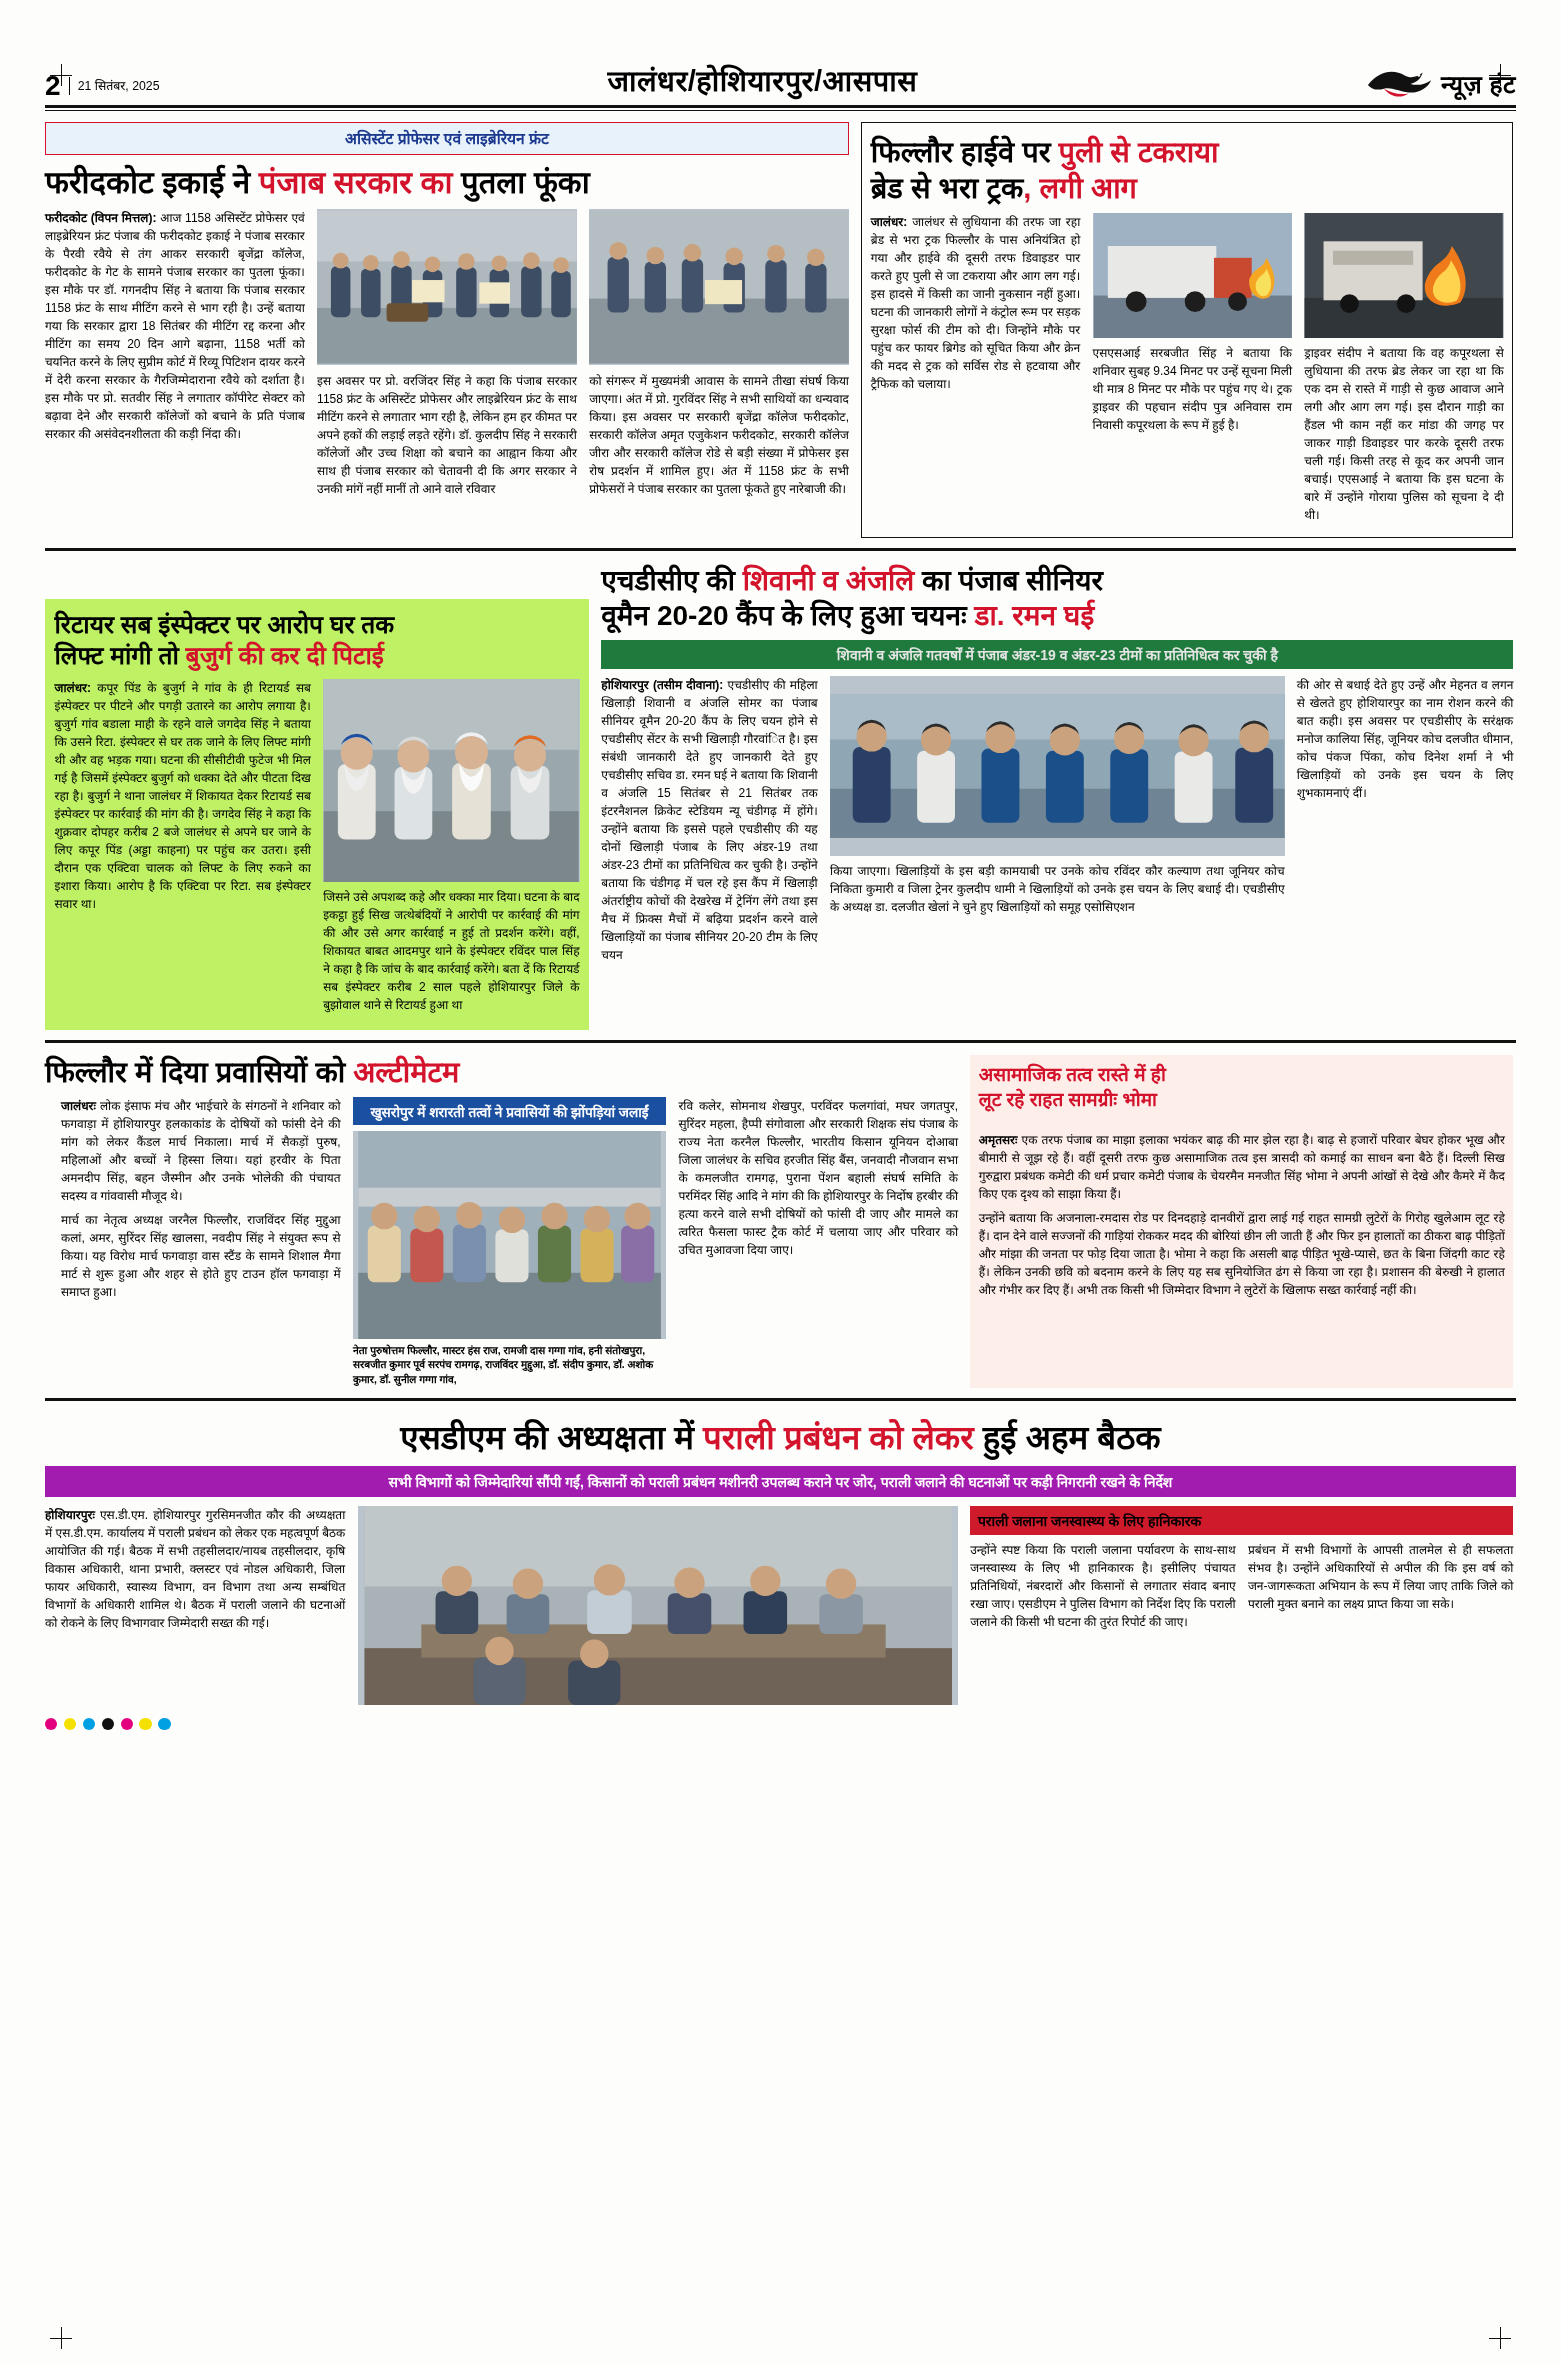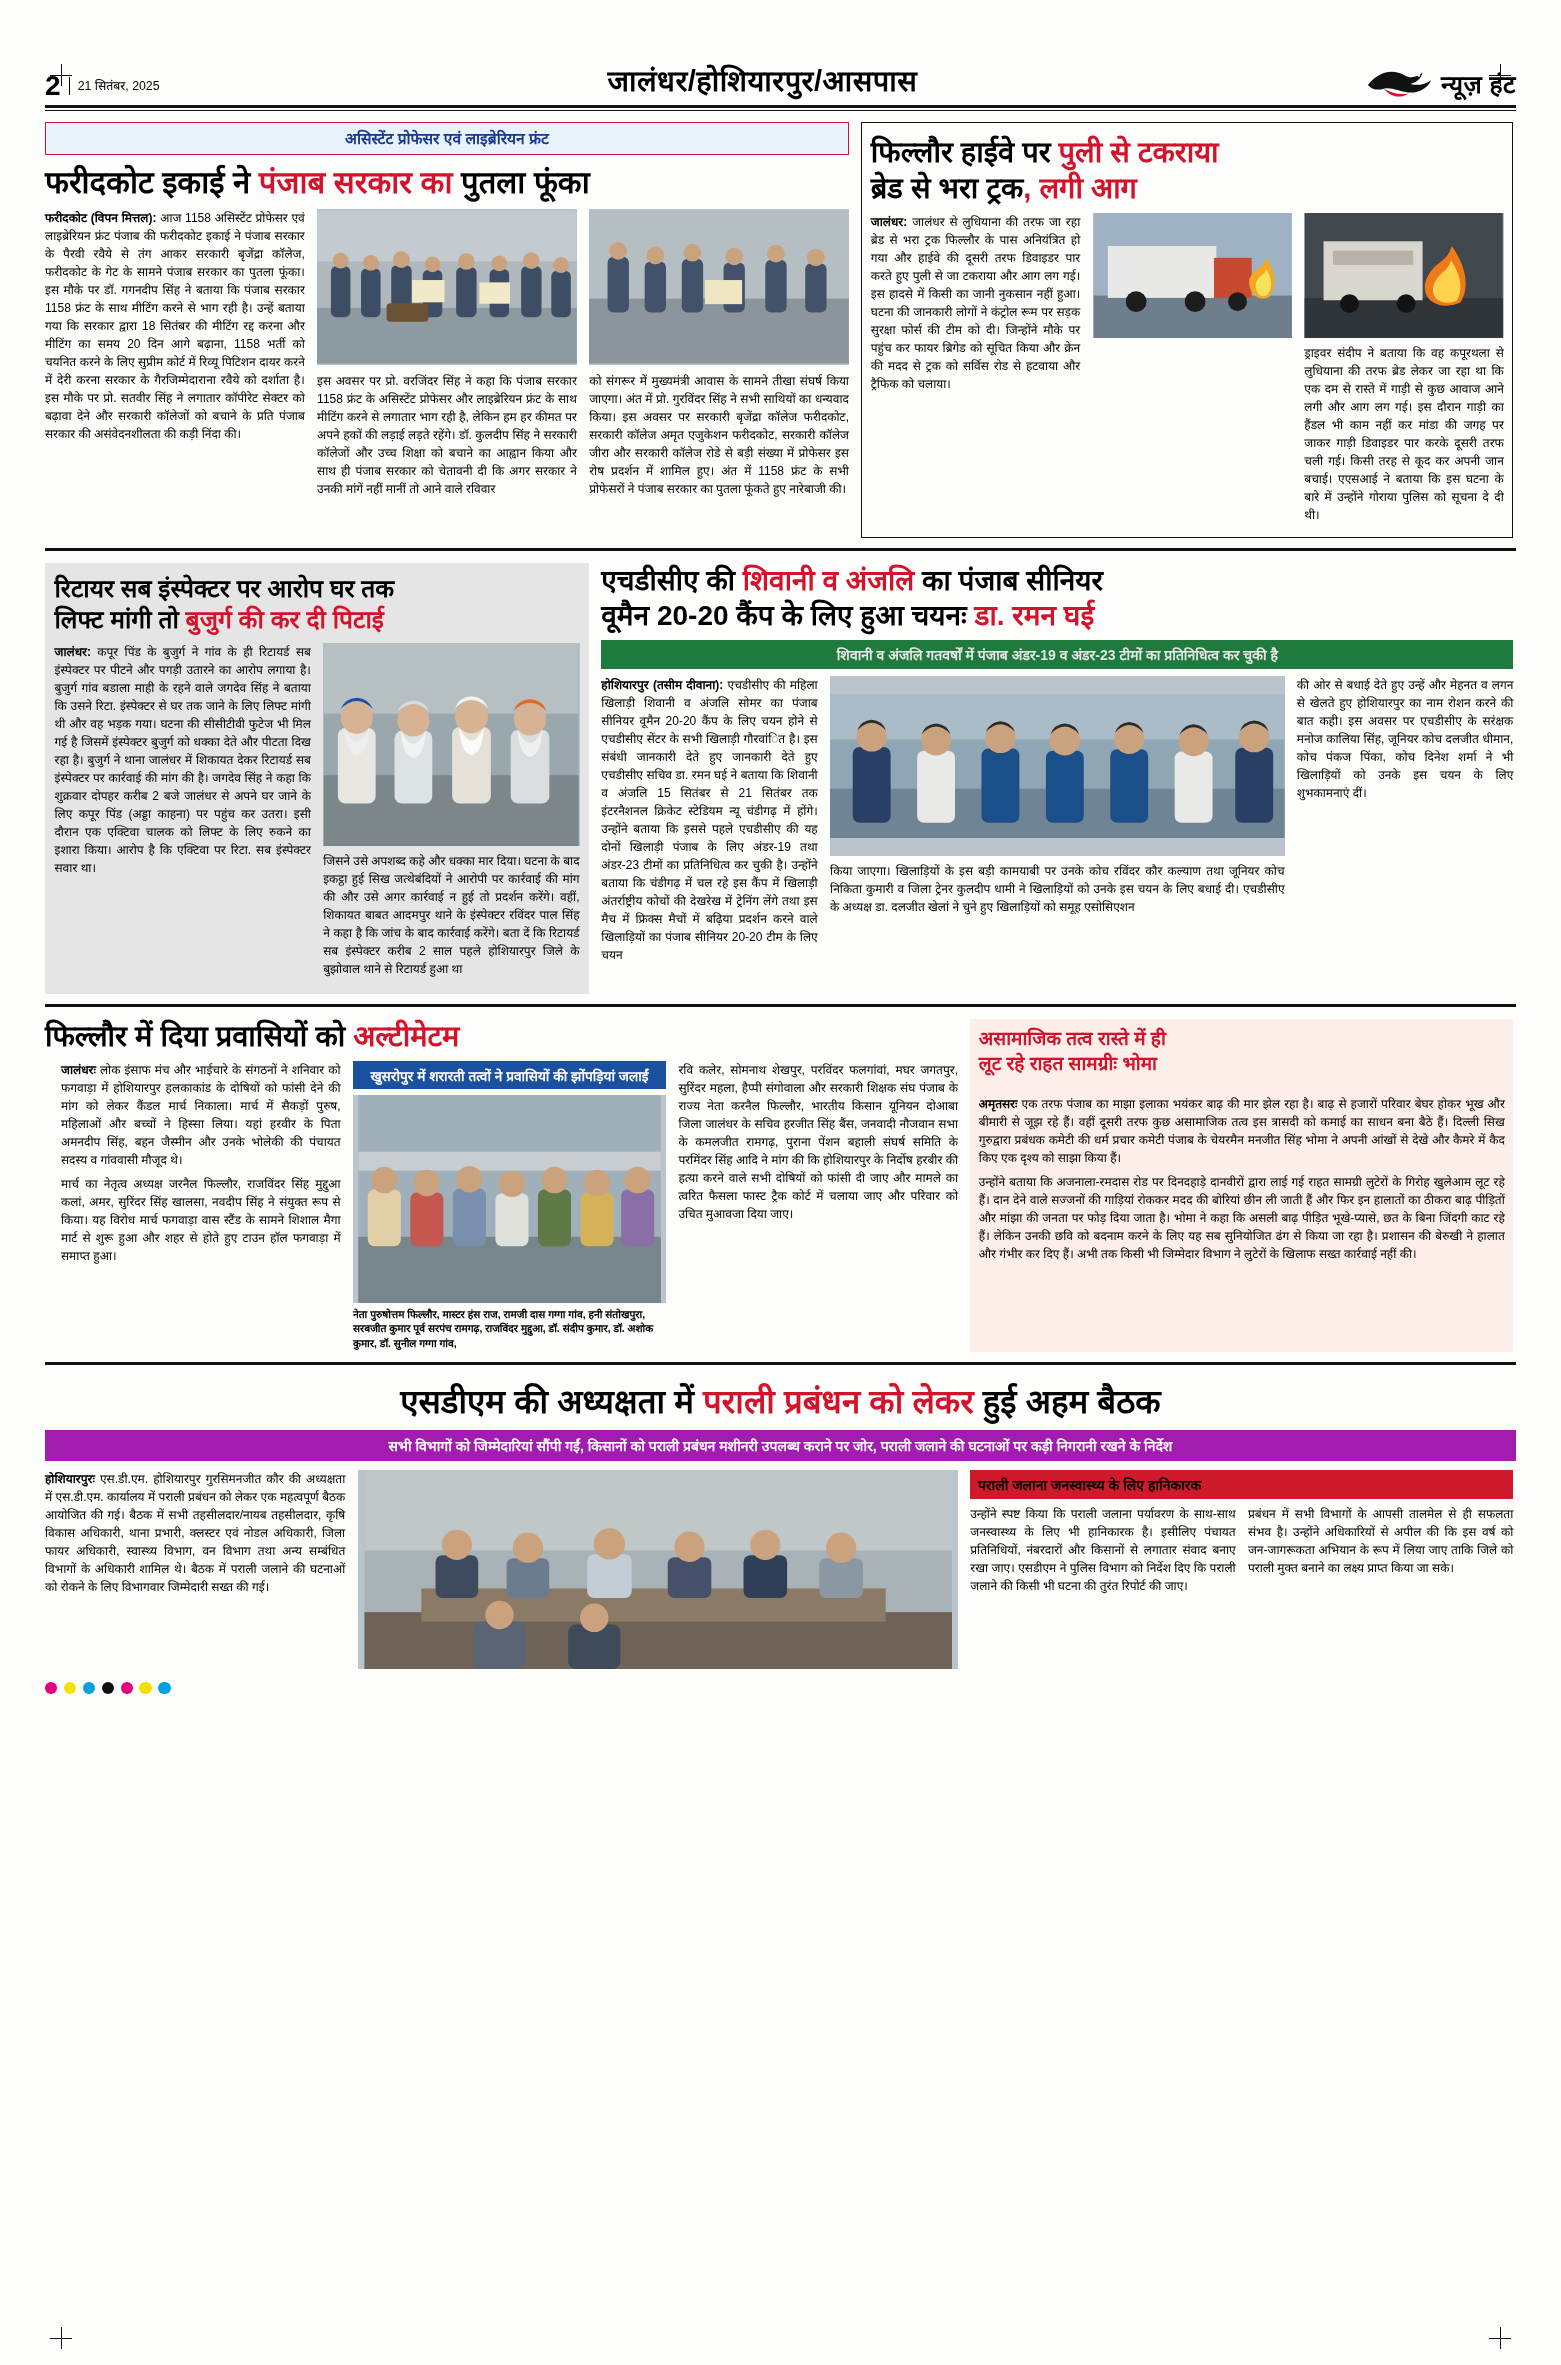--- a/index.html
+++ b/index.html
@@ -57,21 +57,21 @@
   }
   .hl1 { font-size:31px; margin:8.5px 0 7.6px 0; }
   .hl2 { font-size:29px; margin:2.8px 0 6.6px 0; line-height:1.25; }
 
   .cols3 { display:flex; gap:12.3px; }
   .cols3 > div { flex:1; }
   .cols2 { display:flex; gap:12.3px; }
 
   
   .sec2 { display:flex; gap:12.3px; margin-top:12.3px; }
-  .sec2-left { width:544px; background:#e5e5e5; padding:9.5px; }
+  .sec2-left { width:544px; background:#bef264; padding:9.5px;margin-top:36px; }
   .sec2-right { width:912px; }
   .greenbar { background:#1f7a3d; color:#e5e5e5; font-size:14px; font-weight:bold; padding:4.7px 7.6px; }
 
   
   .sec3 { display:flex; gap:12.3px; margin-top:12.3px; }
   .sec3-left { width:913px; }
   .sec3-right { width:543px; background:#fdeeea; padding:8.5px; }
   .bluebar { background:#1b4fa0; color:#fff; font-size:13.7px; font-weight:bold; padding:4.7px 7.6px; text-align:center; }
 
   
@@ -205,20 +205,21 @@
                 <rect y="175" width="420" height="90" fill="#6f7e8c"></rect>
                 <rect x="30" y="70" width="230" height="110" fill="#e8e8e6"></rect>
                 <rect x="255" y="95" width="80" height="85" fill="#c8492f"></rect>
                 <circle cx="90" cy="188" r="22" fill="#1d1d1d"></circle>
                 <circle cx="215" cy="188" r="22" fill="#1d1d1d"></circle>
                 <circle cx="305" cy="188" r="20" fill="#1d1d1d"></circle>
                 <path d="M330 140 C 345 110, 360 120, 366 95 C 382 120, 392 150, 372 178 C 350 190, 326 170, 330 140 Z" fill="#f5a623"></path>
                 <path d="M344 148 C 352 128, 362 134, 366 118 C 376 136, 382 156, 368 174 C 354 182, 340 168, 344 148 Z" fill="#f7e05c"></path>
               </svg>
             </div>
+            <p class="body">एसएसआई सरबजीत सिंह ने बताया कि शनिवार सुबह 9.34 मिनट पर उन्हें सूचना मिली थी मात्र 8 मिनट पर मौके पर पहुंच गए थे। ट्रक ड्राइवर की पहचान संदीप पुत्र अनिवास राम निवासी कपूरथला के रूप में हुई है।</p>
           </div>
           <div style="flex:1">
             <div class="photo" style="width:100%;height:125px;margin-bottom:5.7px;">
               <svg viewBox="0 0 420 265" style="width:100%;height:100%">
                 <rect width="420" height="265" fill="#41484d"></rect>
                 <rect y="180" width="420" height="85" fill="#2f3538"></rect>
                 <rect x="40" y="60" width="210" height="125" fill="#d9d6cf"></rect>
                 <rect x="60" y="80" width="170" height="30" fill="#b6b2a8"></rect>
                 <circle cx="95" cy="192" r="20" fill="#131313"></circle>
                 <circle cx="215" cy="192" r="20" fill="#131313"></circle>

